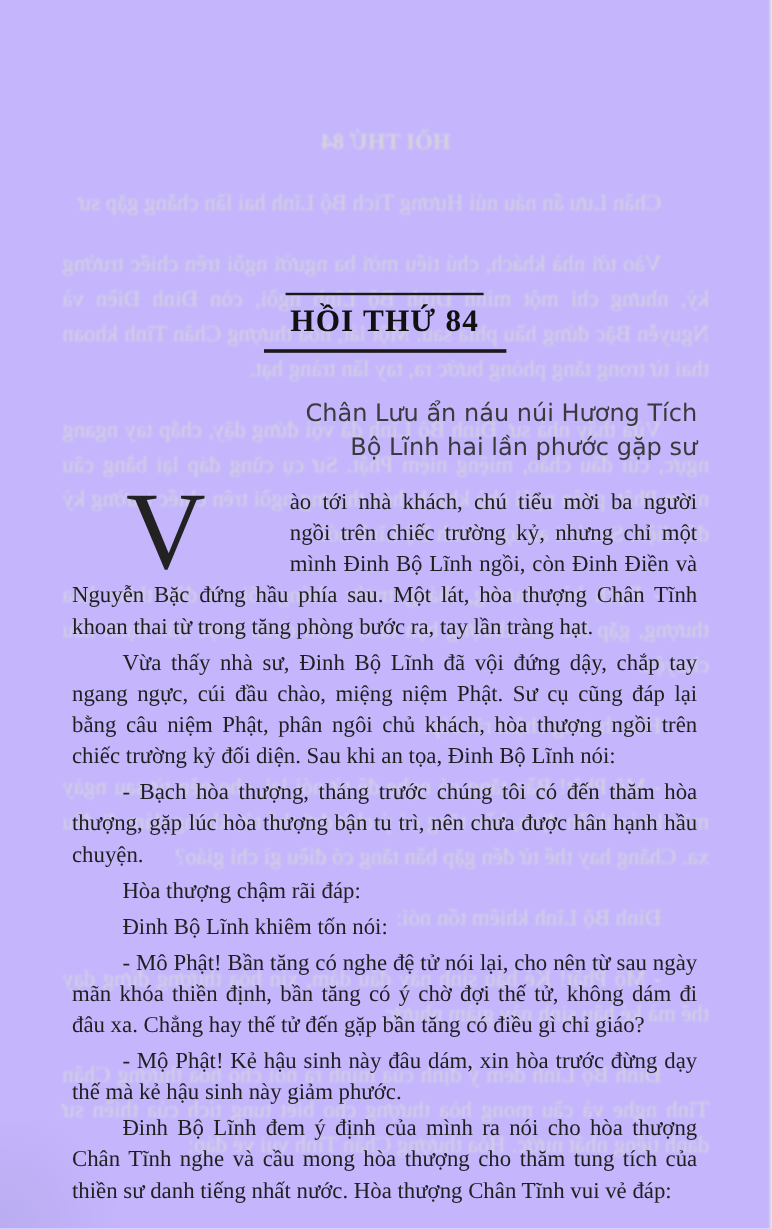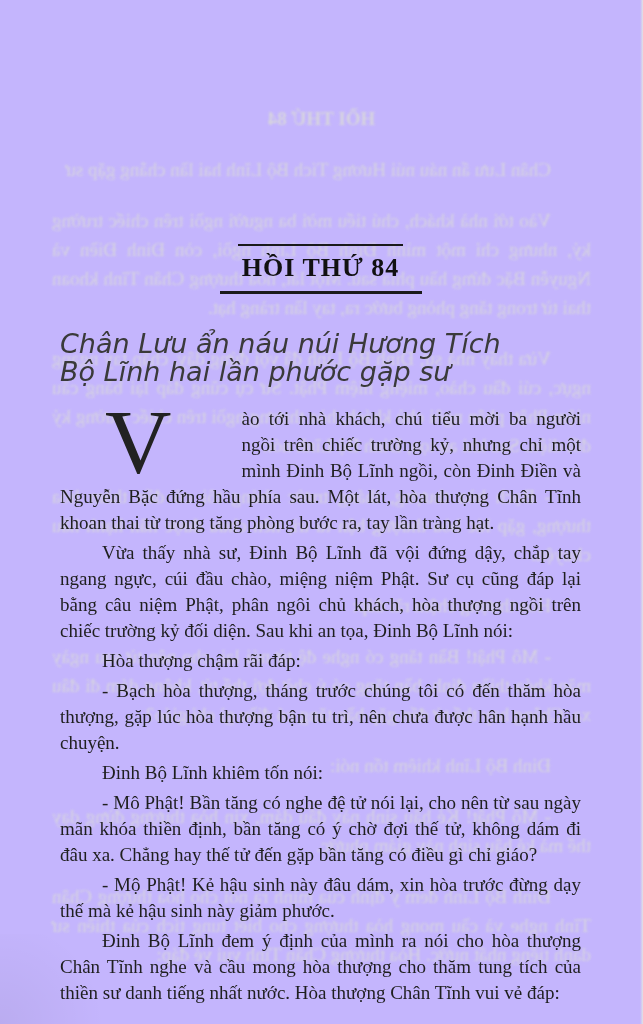--- a/index.html
+++ b/index.html
@@ -81,24 +81,23 @@
     font-family: "Liberation Serif", serif;
     font-weight: bold;
     font-size: 26px;
     letter-spacing: 1px;
     color: #111;
     white-space: nowrap;
   }
 
   .chapter-subtitle {
     margin-top: 36px;
-    text-align: left;
+    text-align: right;
     font-family: "DejaVu Sans", sans-serif;
-    font-style: italic;
-    font-size: 27px;
+    font-size: 20px;
     line-height: 28px;
     color: #3a3a3a;
   }
 
   .body-text {
     margin-top: 20px;
     font-size: 19px;
     line-height: 26px;
     text-align: justify;
     color: #1f1f1f;
@@ -146,22 +145,22 @@
 
     <div class="chapter-subtitle">
       <div>Chân Lưu ẩn náu núi Hương Tích</div>
       <div>Bộ Lĩnh hai lần phước gặp sư</div>
     </div>
 
     <div class="body-text">
       <p class="opening"><span class="dropcap">V</span><span>ào tới nhà khách, chú tiểu mời ba người ngồi trên chiếc trường kỷ, nhưng chỉ một mình Đinh Bộ Lĩnh ngồi, còn Đinh Điền và Nguyễn Bặc đứng hầu phía sau. Một lát, hòa thượng Chân Tĩnh khoan thai từ trong tăng phòng bước ra, tay lần tràng hạt.</span></p>
 
       <p>Vừa thấy nhà sư, Đinh Bộ Lĩnh đã vội đứng dậy, chắp tay ngang ngực, cúi đầu chào, miệng niệm Phật. Sư cụ cũng đáp lại bằng câu niệm Phật, phân ngôi chủ khách, hòa thượng ngồi trên chiếc trường kỷ đối diện. Sau khi an tọa, Đinh Bộ Lĩnh nói:</p>
+      <p>- Bạch hòa thượng, tháng trước chúng tôi có đến thăm hòa thượng, gặp lúc hòa thượng bận tu trì, nên chưa được hân hạnh hầu chuyện.</p>
       <p>Hòa thượng chậm rãi đáp:</p>
-      <p>- Bạch hòa thượng, tháng trước chúng tôi có đến thăm hòa thượng, gặp lúc hòa thượng bận tu trì, nên chưa được hân hạnh hầu chuyện.</p>
       <p>Đinh Bộ Lĩnh khiêm tốn nói:</p>
       <p>- Mô Phật! Bần tăng có nghe đệ tử nói lại, cho nên từ sau ngày mãn khóa thiền định, bần tăng có ý chờ đợi thế tử, không dám đi đâu xa. Chẳng hay thế tử đến gặp bần tăng có điều gì chỉ giáo?</p>
       <p>- Mộ Phật! Kẻ hậu sinh này đâu dám, xin hòa trước đừng dạy thế mà kẻ hậu sinh này giảm phước.</p>
       <p>Đinh Bộ Lĩnh đem ý định của mình ra nói cho hòa thượng Chân Tĩnh nghe và cầu mong hòa thượng cho thăm tung tích của thiền sư danh tiếng nhất nước. Hòa thượng Chân Tĩnh vui vẻ đáp:</p>
     </div>
 
   </div>
 </div>
 
 </body></html>

